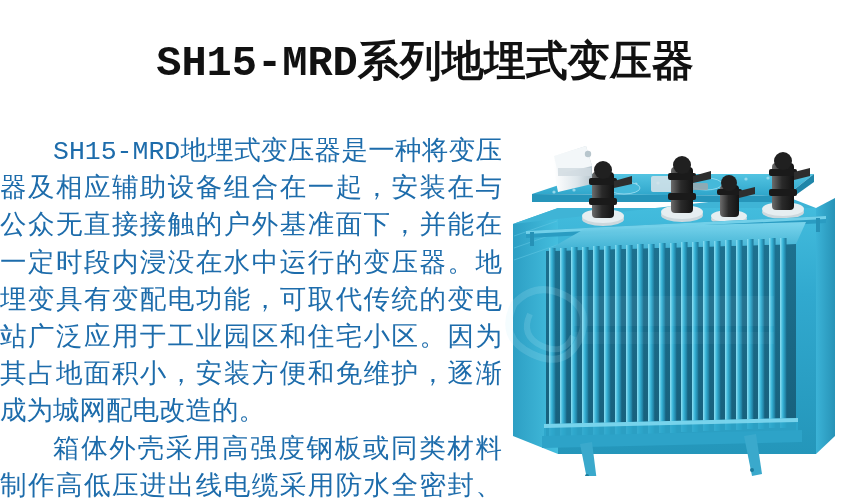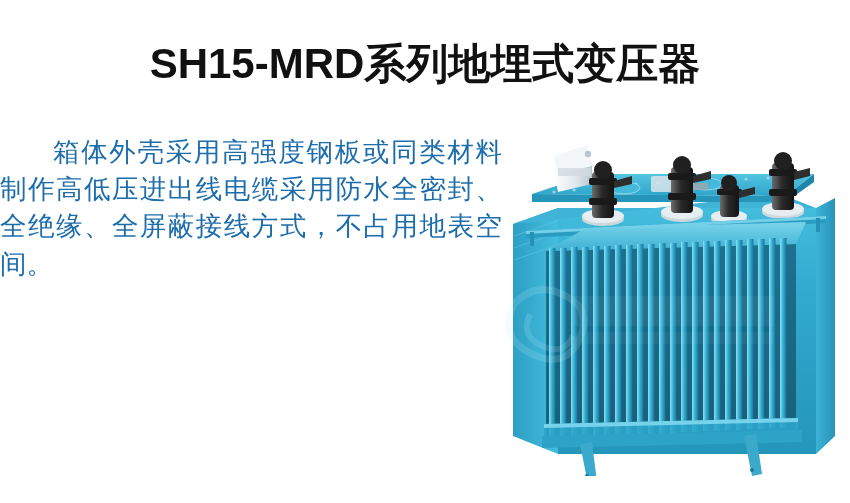--- a/index.html
+++ b/index.html
@@ -7,21 +7,21 @@
     margin: 0;
     padding: 0;
     background: #ffffff;
   }
   #page {
     position: relative;
     width: 850px;
     height: 503px;
     background: #ffffff;
     overflow: hidden;
-    font-family: Liberation Sans, sans-serif;
+    font-family: Liberation Mono, monospace;
   }
 
   
   #title {
     position: absolute;
     left: 0;
     top: 40px;
     width: 850px;
     text-align: center;
     font-size: 42px;
@@ -61,20 +61,21 @@
   #photo svg { display: block; }
 </style>
 </head>
 <body>
 
 <div id="page">
 
   <div id="title">SH15-MRD系列地埋式变压器</div>
 
   <div id="copy">
+    <p>SH15-MRD地埋式变压器是一种将变压器及相应辅助设备组合在一起，安装在与公众无直接接触的户外基准面下，并能在一定时段内浸没在水中运行的变压器。地埋变具有变配电功能，可取代传统的变电站广泛应用于工业园区和住宅小区。因为其占地面积小，安装方便和免维护，逐渐成为城网配电改造的。</p>
     <p>箱体外壳采用高强度钢板或同类材料制作高低压进出线电缆采用防水全密封、全绝缘、全屏蔽接线方式，不占用地表空间。</p>
   </div>
 
   <div id="photo">
     <svg width="354" height="340" viewBox="0 0 354 340" xmlns="http://www.w3.org/2000/svg">
       <defs>
         <linearGradient id="gTankFront" x1="0" y1="0" x2="0" y2="1">
           <stop offset="0%" stop-color="#43bcdd"></stop>
           <stop offset="35%" stop-color="#31a9cf"></stop>
           <stop offset="100%" stop-color="#2496ba"></stop>

